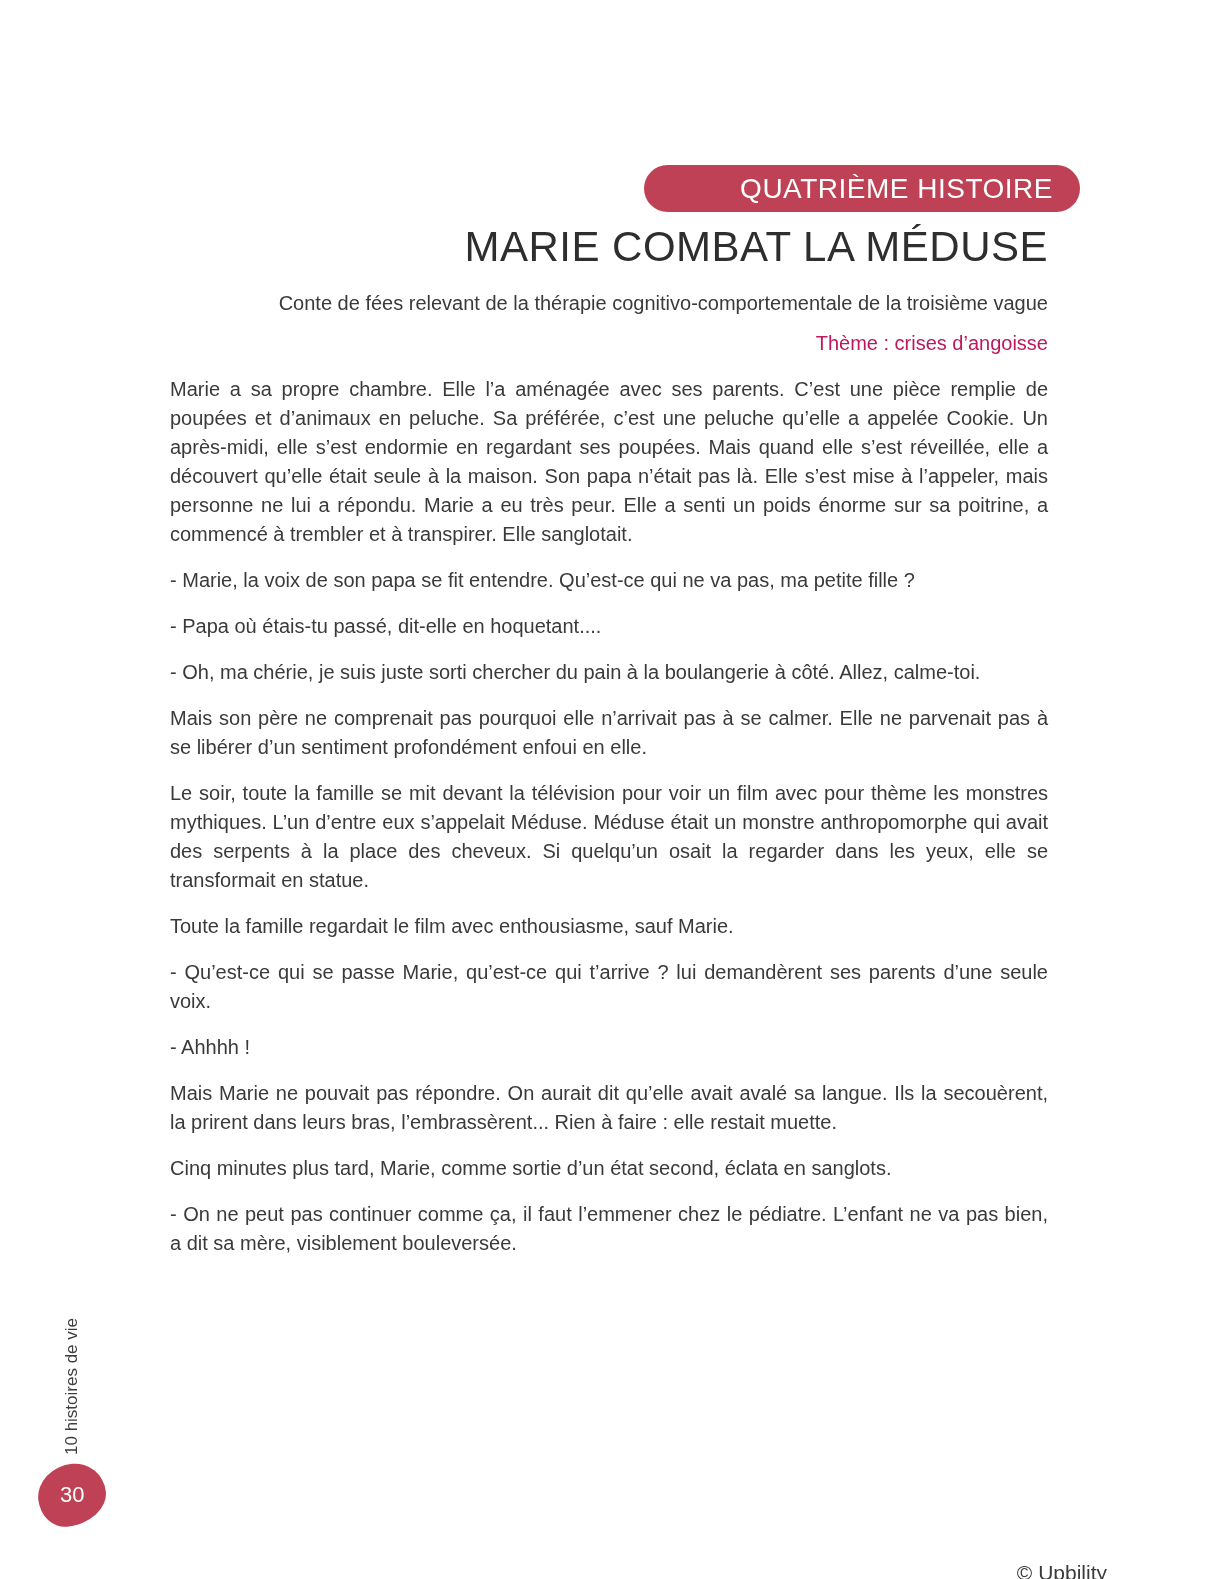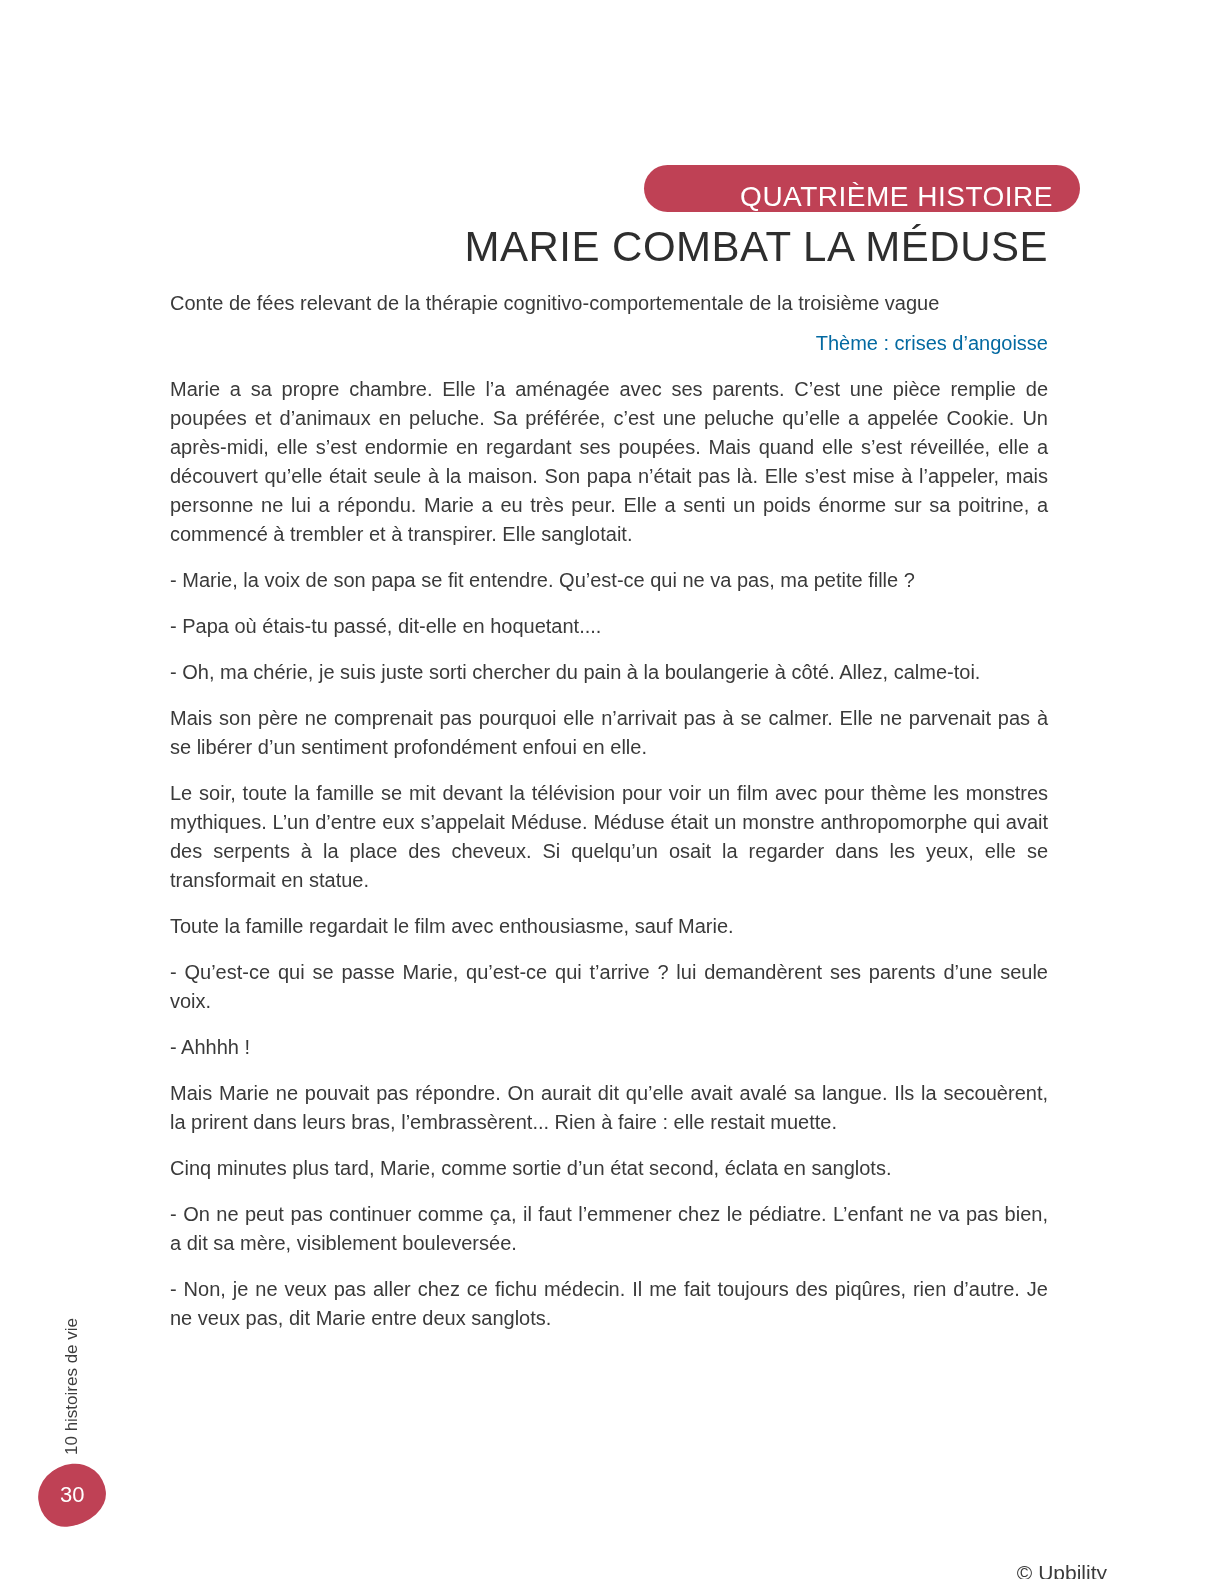--- a/index.html
+++ b/index.html
@@ -28,46 +28,46 @@
     text-align: right;
     margin-right: -32px; 
   }
   .badge {
     display: inline-block;
     background: #bf4155;
     color: #ffffff;
     font-size: 28px;
     line-height: 47px;
     height: 47px;
-    padding: 8px 27px 0 96px;
+    padding: 0 27px 0 96px;
     border-radius: 24px;
     letter-spacing: 0.5px;
     font-weight: 400;
   }
   .title {
     margin-top: 11px;
     text-align: right;
     font-size: 42px;
     font-weight: 300;
     letter-spacing: 0.5px;
     color: #2e2e2e;
   }
   .subtitle {
     margin-top: 21px;
-    text-align: left;
+    text-align: right;
     font-size: 20px;
     font-weight: 300;
     color: #3a3a3a;
   }
   .theme {
     margin-top: 17px;
     text-align: right;
     font-size: 20px;
     font-weight: 300;
-    color: #0369a1;
+    color: #be185d;
   }
 
   
   .story { margin-top: 20px; }
   .story p {
     font-size: 20px;
     line-height: 29px;
     color: #3a3a3a;
     text-align: justify;
     margin-bottom: 17px;
@@ -136,21 +136,20 @@
       <p>- Papa où étais-tu passé, dit-elle en hoquetant....</p>
       <p>- Oh, ma chérie, je suis juste sorti chercher du pain à la boulangerie à côté. Allez, calme-toi.</p>
       <p>Mais son père ne comprenait pas pourquoi elle n’arrivait pas à se calmer. Elle ne parvenait pas à se libérer d’un sentiment profondément enfoui en elle.</p>
       <p>Le soir, toute la famille se mit devant la télévision pour voir un film avec pour thème les monstres mythiques. L’un d’entre eux s’appelait Méduse. Méduse était un monstre anthropomorphe qui avait des serpents à la place des cheveux. Si quelqu’un osait la regarder dans les yeux, elle se transformait en statue.</p>
       <p>Toute la famille regardait le film avec enthousiasme, sauf Marie.</p>
       <p>- Qu’est-ce qui se passe Marie, qu’est-ce qui t’arrive ? lui demandèrent ses parents d’une seule voix.</p>
       <p>- Ahhhh !</p>
       <p>Mais Marie ne pouvait pas répondre. On aurait dit qu’elle avait avalé sa langue. Ils la secouèrent, la prirent dans leurs bras, l’embrassèrent... Rien à faire : elle restait muette.</p>
       <p>Cinq minutes plus tard, Marie, comme sortie d’un état second, éclata en sanglots.</p>
       <p>- On ne peut pas continuer comme ça, il faut l’emmener chez le pédiatre. L’enfant ne va pas bien, a dit sa mère, visiblement bouleversée.</p>
-      <p>- Non, je ne veux pas aller chez ce fichu médecin. Il me fait toujours des piqûres, rien d’autre. Je ne veux pas, dit Marie entre deux sanglots.</p>
     </div>
 
   </div>
 
   <div class="vertical-label">10 histoires de vie</div>
 
   <div class="page-blob">
     <span>30</span>
   </div>
 

